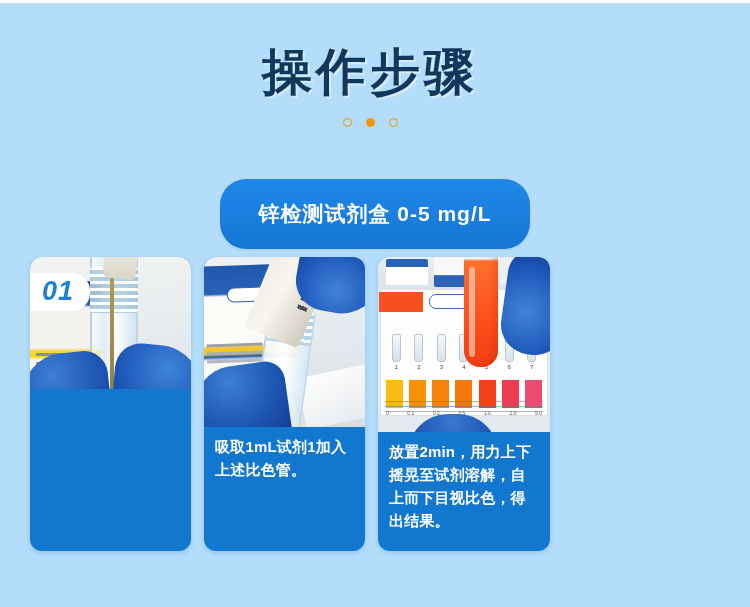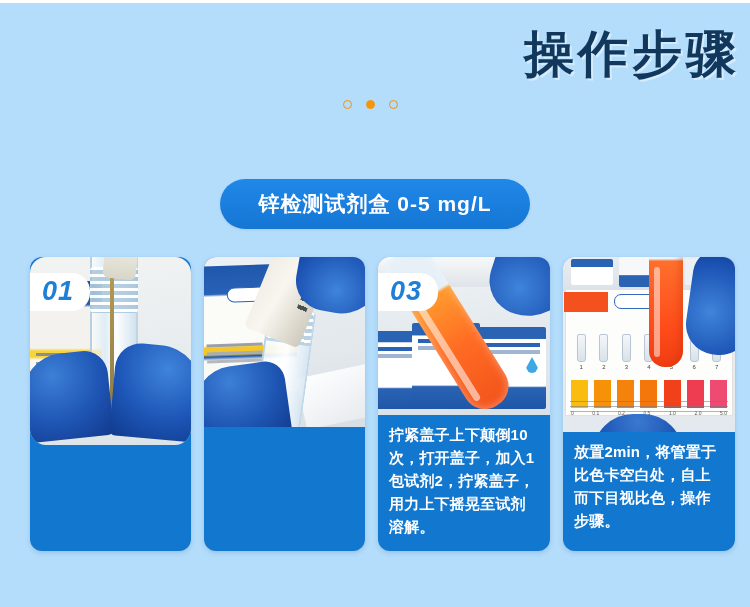--- a/index.html
+++ b/index.html
@@ -17,24 +17,24 @@
   .top-strip {
     position: absolute;
     top: 0; left: 0;
     width: 750px;
     height: 3px;
     background: #ffffff;
   }
   
   .header {
     position: absolute;
-    top: 24px;
+    top: 42px;
     left: 0;
     width: 740px;
-    text-align: right;
+    text-align: center;
   }
   .page-title {
     font-size: 50px;
     font-weight: bold;
     color: #11385c;
     letter-spacing: 4px;
     line-height: 60px;
     margin: 0;
     text-shadow: 2px 2px 0 rgba(255,255,255,0.45);
   }
@@ -65,21 +65,21 @@
     width: 750px;
     display: flex;
     justify-content: center;
   }
   .pill {
     background: #1a7ee0;
     background: linear-gradient(180deg, #2088e8 0%, #1576d4 100%);
     color: #ffffff;
     font-size: 21px;
     font-weight: bold;
-    padding: 11px 38px;
+    padding: 21px 38px;
     border-radius: 26px;
     letter-spacing: 1px;
     white-space: nowrap;
     box-shadow: 0 1px 3px rgba(0,0,0,0.08);
   }
   
   .cards {
     position: absolute;
     top: 257px;
     left: 30px;
@@ -123,21 +123,21 @@
     font-size: 27px;
     line-height: 27px;
     padding: 5px 16px 6px 12px;
     border-top-right-radius: 18px;
     border-bottom-right-radius: 18px;
     z-index: 5;
     letter-spacing: 1px;
   }
 
   
-  .p1 { height: 188px; background: linear-gradient(170deg,#f2f4f2 0%, #e7ecef 55%, #dce3e8 100%); border-radius: 16px; }
+  .p1 { height: 132px; background: linear-gradient(170deg,#f2f4f2 0%, #e7ecef 55%, #dce3e8 100%); }
   .p1 .poster {
     position: absolute; left: 0; top: 24px; width: 72px; height: 146px;
     background: linear-gradient(180deg,#24509b 0%, #2a5aa8 16%, #f3f2ee 18%, #f3f2ee 46%, #f6d43a 48%, #f6d43a 52%, #f7f6f2 54%, #f7f6f2 100%);
   }
   .p1 .poster:after{
     content:""; position:absolute; left:6px; top:72px; width:52px; height:3px;
     background:#8a8f96; box-shadow:0 9px 0 #9aa0a6, 0 18px 0 #a8aeb4;
   }
   .p1 .tube {
     position: absolute; left: 60px; top: -6px; width: 44px; height: 180px;
@@ -377,43 +377,23 @@
       <div class="paper"></div>
       <div class="vial">
         <div class="thr"></div>
       </div>
       <div class="bottle">
         <div class="lbl"></div>
       </div>
       <div class="glove-b"></div>
       <div class="glove-a"></div>
     </div>
+    <div class="caption">吸取1mL试剂1加入上述比色管。</div>
   </div>
 
-  <div class="card wide">
-    <div class="photo p3">
-      <div class="shelf"></div>
-      <div class="wbox b1">
-          <div class="ttl"></div>
-        </div>
-      <div class="wbox b2">
-          <div class="ttl"></div>
-        </div>
-      <div class="wbox b3">
-        <div class="ttl"></div>
-        <div class="drop"></div>
-      </div>
-      <div class="otube">
-        <div class="gloss"></div>
-      </div>
-      <div class="glove-c"></div>
-      <div class="badge">03</div>
-    </div>
-    <div class="caption">拧紧盖子上下颠倒10次，打开盖子，加入1包试剂2，拧紧盖子，用力上下摇晃至试剂溶解。</div>
-  </div>
 
   <div class="card wide">
     <div class="photo p4">
       <div class="topstrip"></div>
       <div class="tb1"></div>
       <div class="tb2"></div>
       <div class="tb3"></div>
 
       <div class="card-sheet">
         <div class="orange-tag"></div>
@@ -463,16 +443,16 @@
 
         <div class="footer"></div>
       </div>
 
       <div class="bigtube">
         <div class="g"></div>
       </div>
       <div class="glove-d"></div>
       <div class="glove-e"></div>
     </div>
-    <div class="caption">放置2min，将管置于比色卡空白处，自上而下目视比色，操作步骤。</div>
+    <div class="caption">放置2min，用力上下摇晃至试剂溶解，自上而下目视比色，得出结果。</div>
   </div>
 
 </div>
 
 </body></html>

